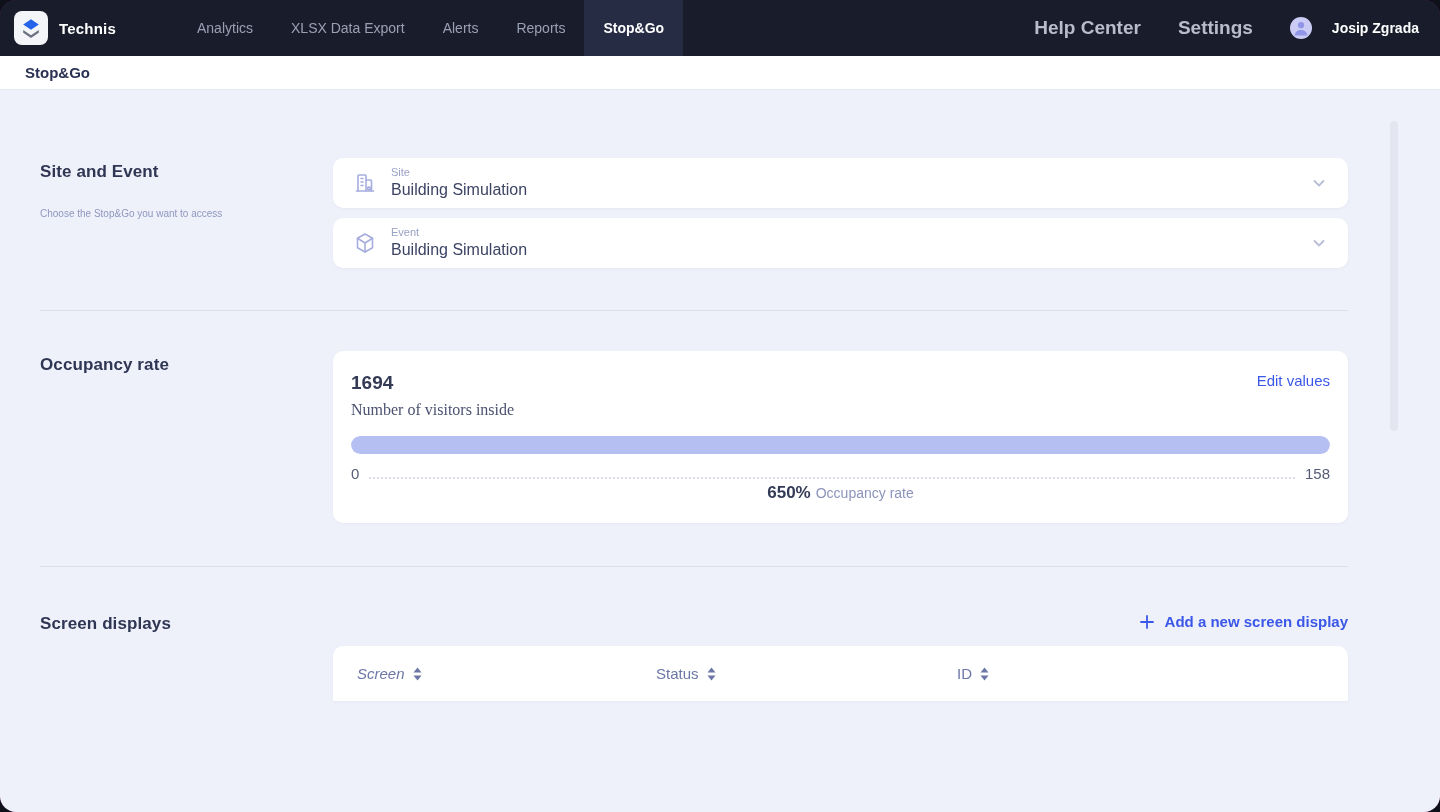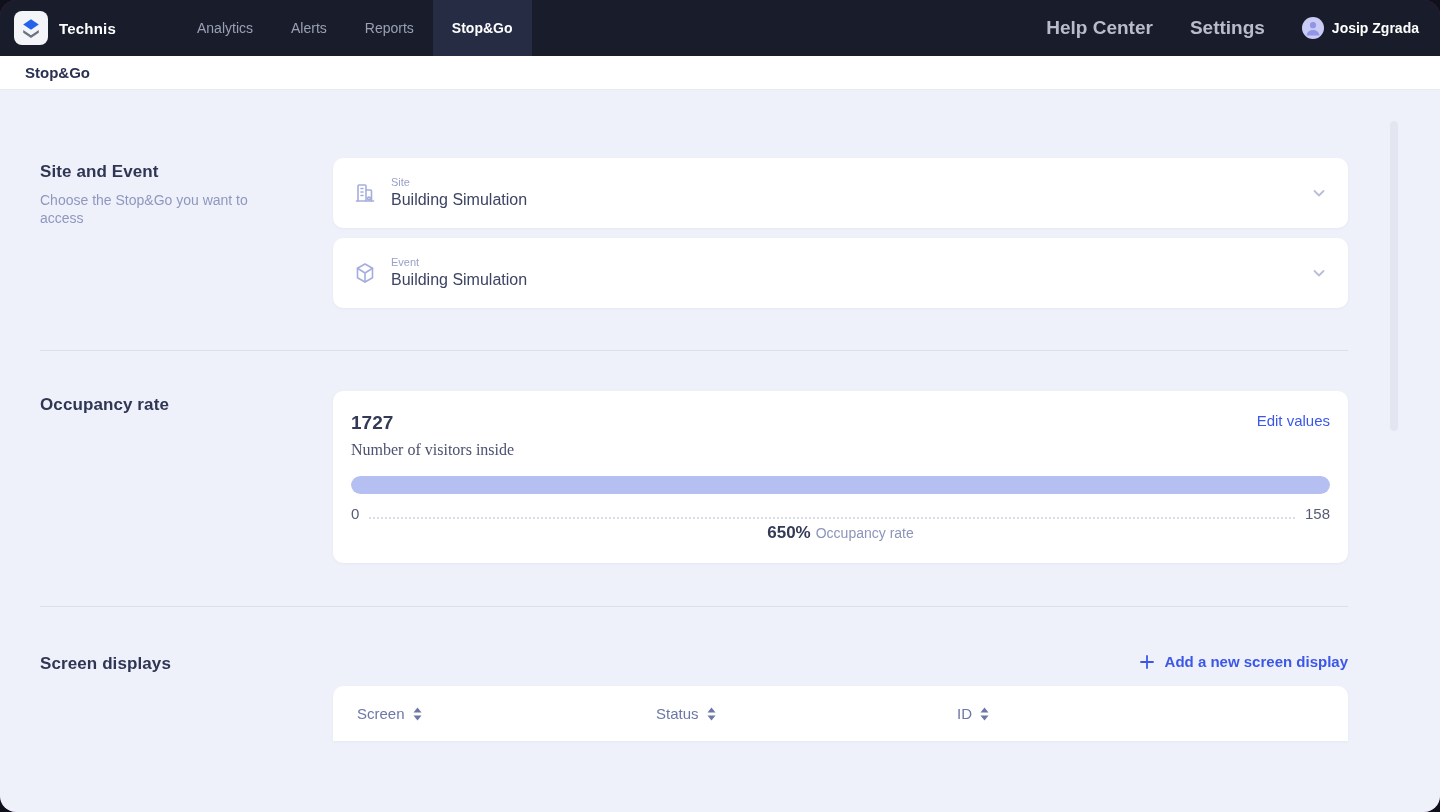--- a/index.html
+++ b/index.html
@@ -30,21 +30,21 @@
   }
   .brand-name { color:#ffffff; font-size:15px; font-weight:700; margin-left:11px; letter-spacing:.2px; }
   .nav-items { display:flex; align-items:stretch; margin-left:62px; }
   .nav-item {
     display:flex; align-items:center; padding:0 19px;
     color:#9aa0b4; font-size:14px; cursor:pointer; white-space:nowrap;
   }
   .nav-item.active { background:#272c45; color:#ffffff; font-weight:700; }
   .topbar-right { margin-left:auto; display:flex; align-items:center; gap:37px; padding-right:21px; }
   .topbar-link { color:#b8bdcc; font-size:19px; font-weight:600; cursor:pointer; white-space:nowrap; }
-  .user-chip { display:flex; align-items:center; gap:8px; cursor:pointer; }
+  .user-chip { display:flex; align-items:center; gap:20px; cursor:pointer; }
   .avatar {
     width:22px; height:22px; border-radius:50%;
     background:#caccf5; display:flex; align-items:center; justify-content:center;
     overflow:hidden;
   }
   .user-name { color:#ffffff; font-size:14px; font-weight:700; white-space:nowrap; }
 
   
   .breadcrumb-bar {
     height:34px; flex:0 0 34px; background:#ffffff;
@@ -53,26 +53,26 @@
   }
   .breadcrumb { font-size:15px; font-weight:700; color:#2b3152; }
 
   
   .main { flex:1; position:relative; overflow:hidden; background:#eff1fa; }
   .content { padding:0 92px 0 40px; }
   .section { display:flex; align-items:flex-start; }
   .section-left { width:293px; flex:0 0 293px; padding-top:4px; }
   .section-right { flex:1; min-width:0; }
   .section-title { font-size:17px; font-weight:700; color:#2f3654; letter-spacing:.1px; }
-  .section-desc { font-size:14px; color:#8f97bf; margin-top:10px; line-height:1.25; max-width:230px; }
+  .section-desc { font-size:10px; color:#8f97bf; margin-top:26px; line-height:1.25; max-width:230px; }
   .divider { border:none; border-top:1px solid #dcdfeb; height:0; }
 
   
   .select-card {
-    background:#ffffff; border-radius:10px; height:70px;
+    background:#ffffff; border-radius:10px; height:50px;
     display:flex; align-items:center; padding:0 20px;
     box-shadow:0 1px 3px rgba(40,48,90,.05);
     cursor:pointer;
   }
   .select-card + .select-card { margin-top:10px; }
   .select-icon { width:24px; height:24px; flex:0 0 24px; color:#a6adde; }
   .select-texts { margin-left:14px; display:flex; flex-direction:column; }
   .select-label { font-size:11px; color:#9aa1c6; line-height:1.2; }
   .select-value { font-size:16px; color:#3c4363; line-height:1.25; }
   .select-chevron { margin-left:auto; width:18px; height:18px; color:#b9bed6; }
@@ -98,21 +98,21 @@
   .screens-head { display:flex; justify-content:flex-end; align-items:center; padding-top:3px; }
   .add-screen-btn { display:flex; align-items:center; gap:10px; cursor:pointer; }
   .add-screen-btn .plus { width:16px; height:16px; color:#3b57e8; }
   .add-screen-label { font-size:15px; font-weight:700; color:#3b57e8; }
   .screens-table {
     margin-top:16px; background:#ffffff; border-radius:10px 10px 0 0;
     height:55px; display:flex; align-items:center; padding:0 24px;
     box-shadow:0 1px 3px rgba(40,48,90,.05);
   }
   .th { display:flex; align-items:center; gap:8px; font-size:15px; color:#6d77a6; cursor:pointer; }
-  .th-screen { width:299px; flex:0 0 299px; }
+  .th-screen { width:299px; flex:0 0 299px;font-style:italic; }
   .th-status { width:301px; flex:0 0 301px; }
   .sort-icon { width:9px; height:14px; color:#6d77a6; }
 
   
   .scroll-thumb {
     position:absolute; right:42px; top:31px; width:8px; height:310px;
     background:#e3e6f1; border-radius:4px; cursor:pointer;
   }
 
   svg { display:block; }
@@ -127,20 +127,21 @@
       <div class="logo-box">
         <svg width="22" height="22" viewBox="0 0 24 24">
           <path d="M12 2.5 L20.5 8.2 L12 13.9 L3.5 8.2 Z" fill="#2563eb"></path>
           <path d="M3.5 14.2 L12 19.9 L20.5 14.2 L20.5 17.3 L12 23 L3.5 17.3 Z" fill="#6b7280"></path>
         </svg>
       </div>
       <span class="brand-name">Technis</span>
     </div>
     <nav class="nav-items">
       <div class="nav-item">Analytics</div>
+      <div class="nav-item">XLSX Data Export</div>
       <div class="nav-item">Alerts</div>
       <div class="nav-item">Reports</div>
       <div class="nav-item active">Stop&amp;Go</div>
     </nav>
     <div class="topbar-right">
       <span class="topbar-link">Help Center</span>
       <span class="topbar-link">Settings</span>
       <div class="user-chip">
         <span class="avatar">
           <svg width="22" height="22" viewBox="0 0 22 22">
@@ -208,21 +209,21 @@
 
       <hr class="divider" style="margin-top:42px;">
 
       <section class="section" style="margin-top:40px;">
         <div class="section-left">
           <div class="section-title">Occupancy rate</div>
         </div>
         <div class="section-right">
           <div class="occupancy-card">
             <div class="occ-top">
-              <span class="occ-count">1727</span>
+              <span class="occ-count">1694</span>
               <span class="edit-values">Edit values</span>
             </div>
             <div class="occ-count-label">Number of visitors inside</div>
             <div class="occ-bar-track">
               <div class="occ-bar-fill" style="width: 100%; background-color: rgb(182, 191, 242);"></div>
             </div>
             <div class="occ-range">
               <span>0</span>
               <span class="occ-dots"></span>
               <span>158</span>

